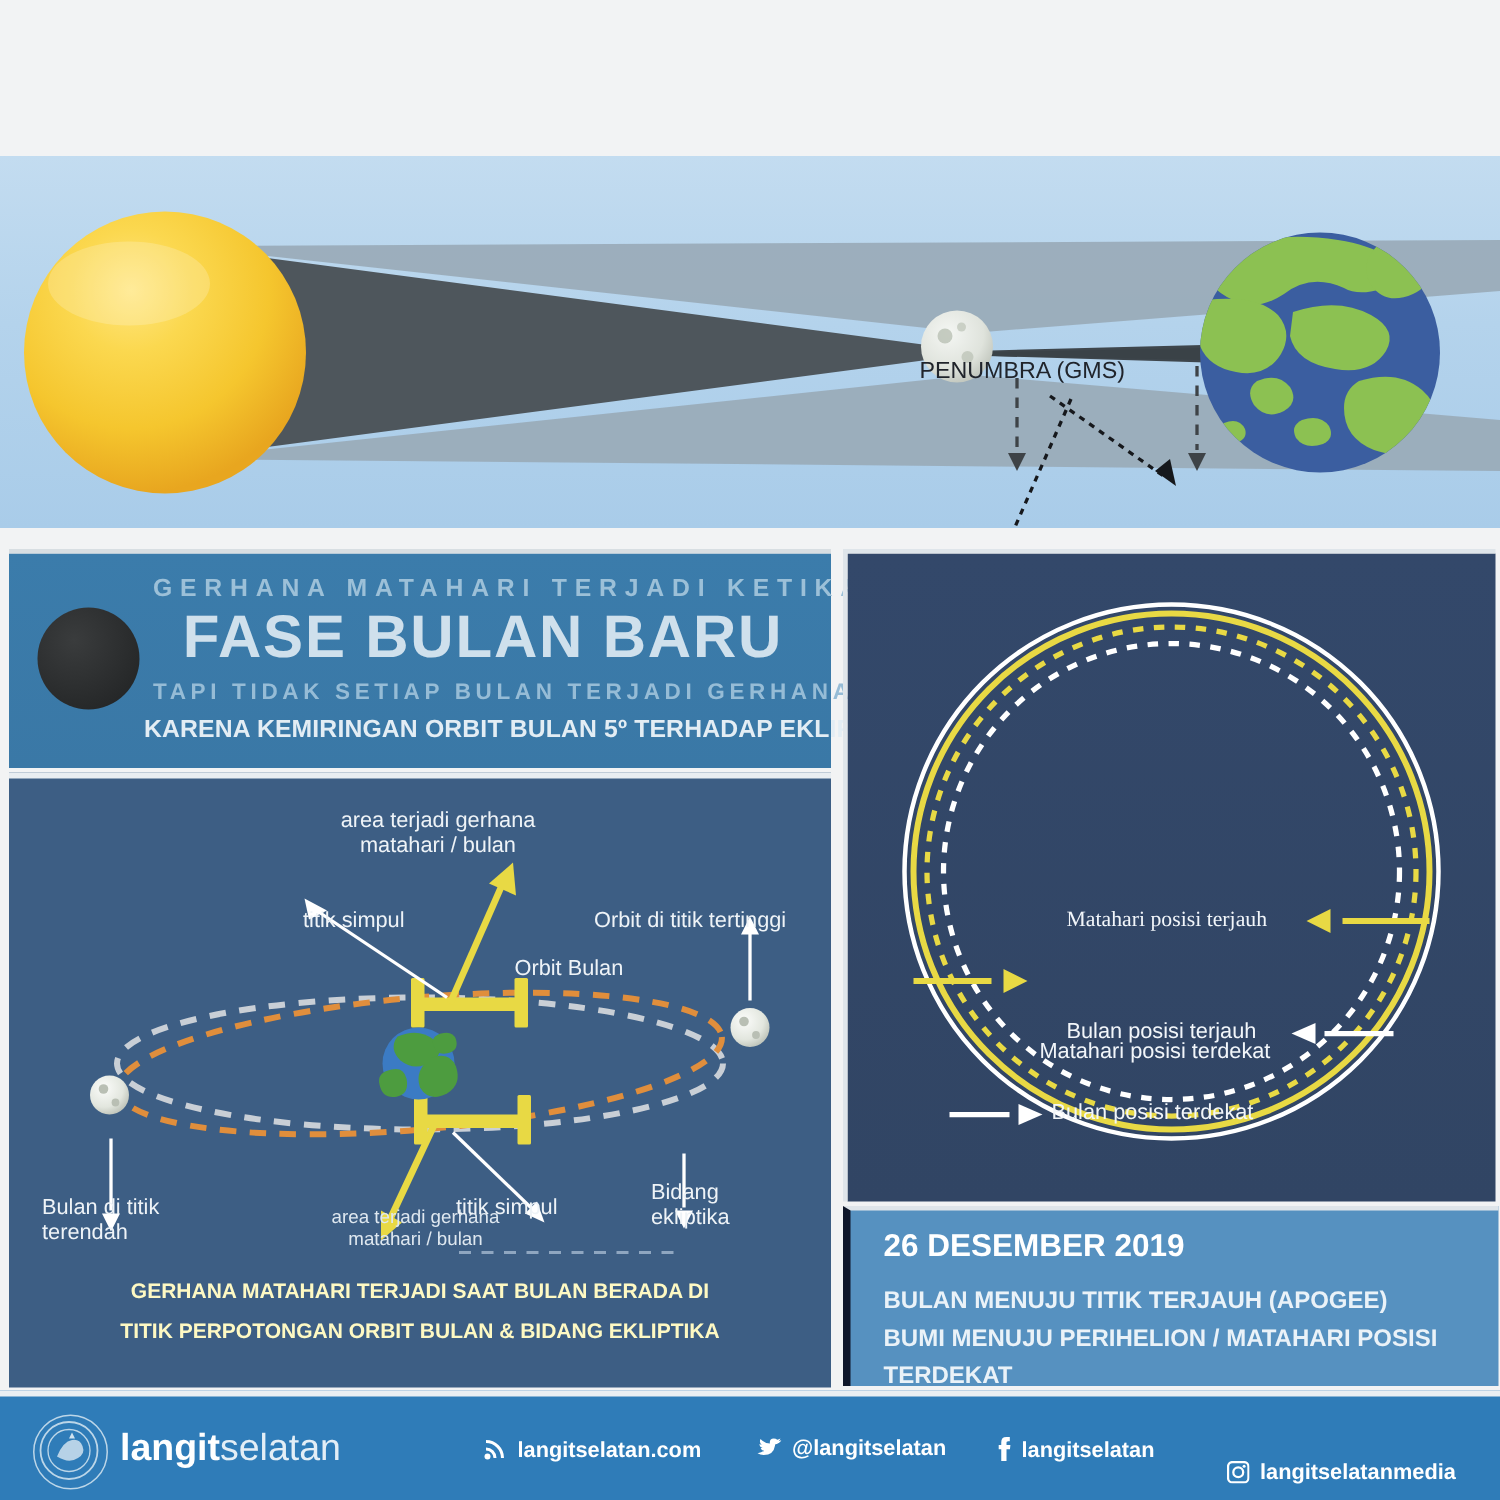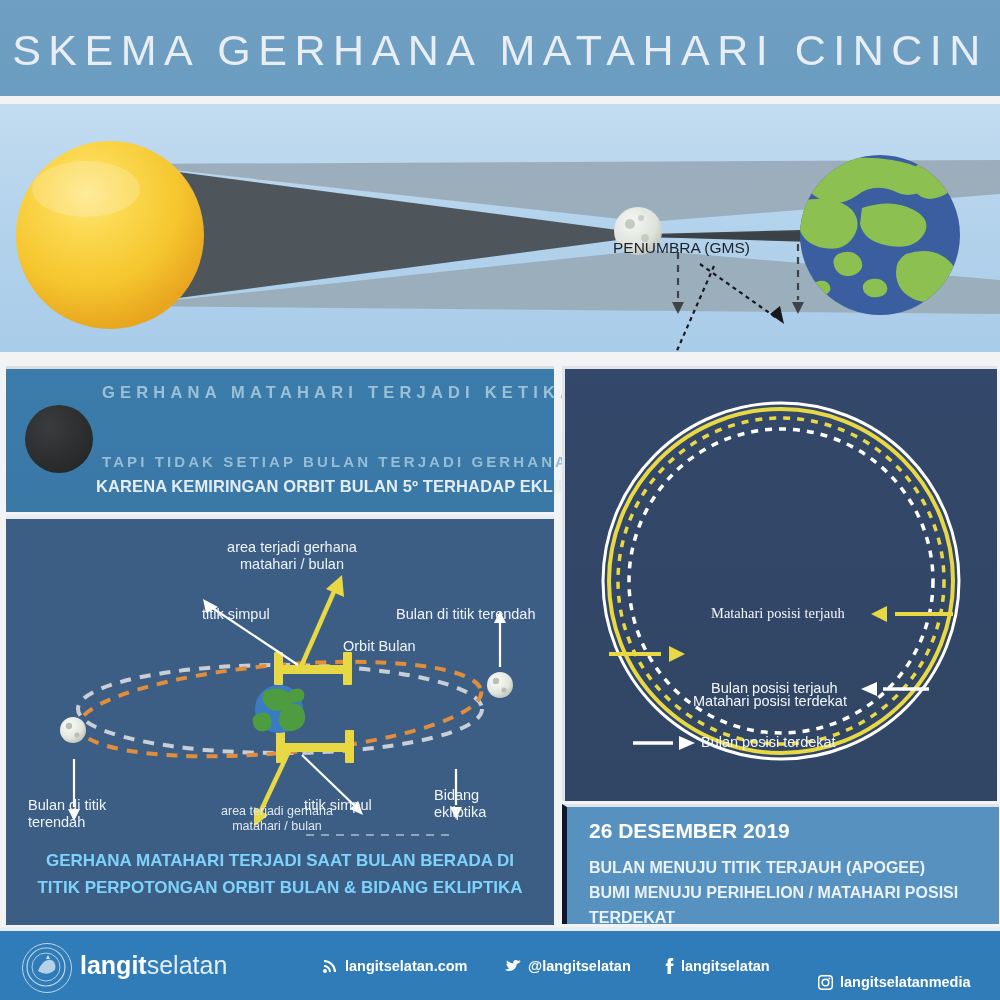--- a/index.html
+++ b/index.html
@@ -40,21 +40,21 @@
 
   
   .orbit{position:absolute;left:6px;top:515px;width:548px;height:406px;
          background:#3d5e84;border-top:4px solid #e8edf1;}
   .orbit svg{position:absolute;left:0;top:0;}
   .ol{position:absolute;color:#eef3f7;font-size:14.5px;line-height:17px;
       font-family:"Liberation Sans",sans-serif;white-space:nowrap;}
   .ol.small{font-size:12.5px;color:#dfe8f0;line-height:15px;}
   .ol.c{text-align:center;}
   .orbit .capt{position:absolute;left:14px;top:328px;width:520px;text-align:center;
-      color:#7dd3fc;font-size:17px;font-weight:600;line-height:27px;}
+      color:#fef9c3;font-size:14px;font-weight:600;line-height:27px;}
 
   
   .rings{position:absolute;left:562px;top:366px;width:432px;height:432px;
          background:linear-gradient(to bottom,#33486a 0%,#314564 100%);
          border-top:3px solid #dfe5ea;border-left:3px solid #dfe5ea;}
   .rings svg{position:absolute;left:0;top:0;}
   .rl{position:absolute;color:#f2f6fa;font-size:14.5px;white-space:nowrap;font-weight:500;}
 
   
   .datebox{position:absolute;left:562px;top:804px;width:432px;height:117px;
@@ -71,23 +71,20 @@
   .brand b{font-weight:700;}
   .brand span{font-weight:300;color:#e3eef6;}
   .soc{position:absolute;color:#ffffff;font-size:14.5px;white-space:nowrap;font-weight:600;}
   .socicon{display:inline-block;vertical-align:-3px;margin-right:7px;}
 </style>
 </head>
 <body>
 
 <div class="page">
 
-  <div class="header">
-    <div class="title">SKEMA GERHANA MATAHARI CINCIN</div>
-  </div>
 
   <div class="schema">
     <div class="grad"></div>
 
     <svg width="1000" height="248" viewBox="0 0 1000 248">
       <defs>
         <radialGradient id="sunGrad" cx="38%" cy="28%" r="72%">
           <stop offset="0%" stop-color="#ffe680"></stop>
           <stop offset="30%" stop-color="#fbd84f"></stop>
           <stop offset="68%" stop-color="#f5c62e"></stop>
@@ -150,20 +147,21 @@
       <polygon points="792,198 804,198 798,210" fill="#3e4347"></polygon>
     </svg>
 
     <div class="lbl lbl-penumbra">PENUMBRA (GMS)</div>
 
   </div>
 
   <div class="phase">
     <div class="moonnew"></div>
     <div class="pl1">GERHANA MATAHARI TERJADI KETIKA</div>
+    <div class="pl2">FASE BULAN BARU</div>
     <div class="pl3">TAPI TIDAK SETIAP BULAN TERJADI GERHANA</div>
     <div class="pl4">KARENA KEMIRINGAN ORBIT BULAN 5º TERHADAP EKLIPTIKA</div>
   </div>
 
   <div class="orbit">
     <svg width="548" height="406" viewBox="0 0 548 406">
       <defs>
         <radialGradient id="moonSm" cx="36%" cy="32%" r="70%">
           <stop offset="0%" stop-color="#fbfcfa"></stop>
           <stop offset="70%" stop-color="#e2e6de"></stop>
@@ -224,21 +222,21 @@
       <polygon points="444,288 456,288 450,300" fill="#ffffff"></polygon>
 
       <path d="M300,316 L450,316" stroke="#8fa6c0" stroke-width="2" stroke-dasharray="8,7" fill="none"></path>
     </svg>
 
     <div class="ol c" style="left:186px;top:20px;width:200px;">
       <div>area terjadi gerhana</div>
       <div>matahari / bulan</div>
     </div>
     <div class="ol" style="left:196px;top:87px;">titik simpul</div>
-    <div class="ol" style="left:390px;top:87px;">Bulan di titik terendah</div>
+    <div class="ol" style="left:390px;top:87px;">Orbit di titik tertinggi</div>
     <div class="ol" style="left:337px;top:119px;">Orbit Bulan</div>
     <div class="ol" style="left:22px;top:278px;">
       <div>Bulan di titik</div>
       <div>terendah</div>
     </div>
     <div class="ol small c" style="left:176px;top:285px;width:190px;">
       <div>area terjadi gerhana</div>
       <div>matahari / bulan</div>
     </div>
     <div class="ol" style="left:298px;top:278px;">titik simpul</div>

